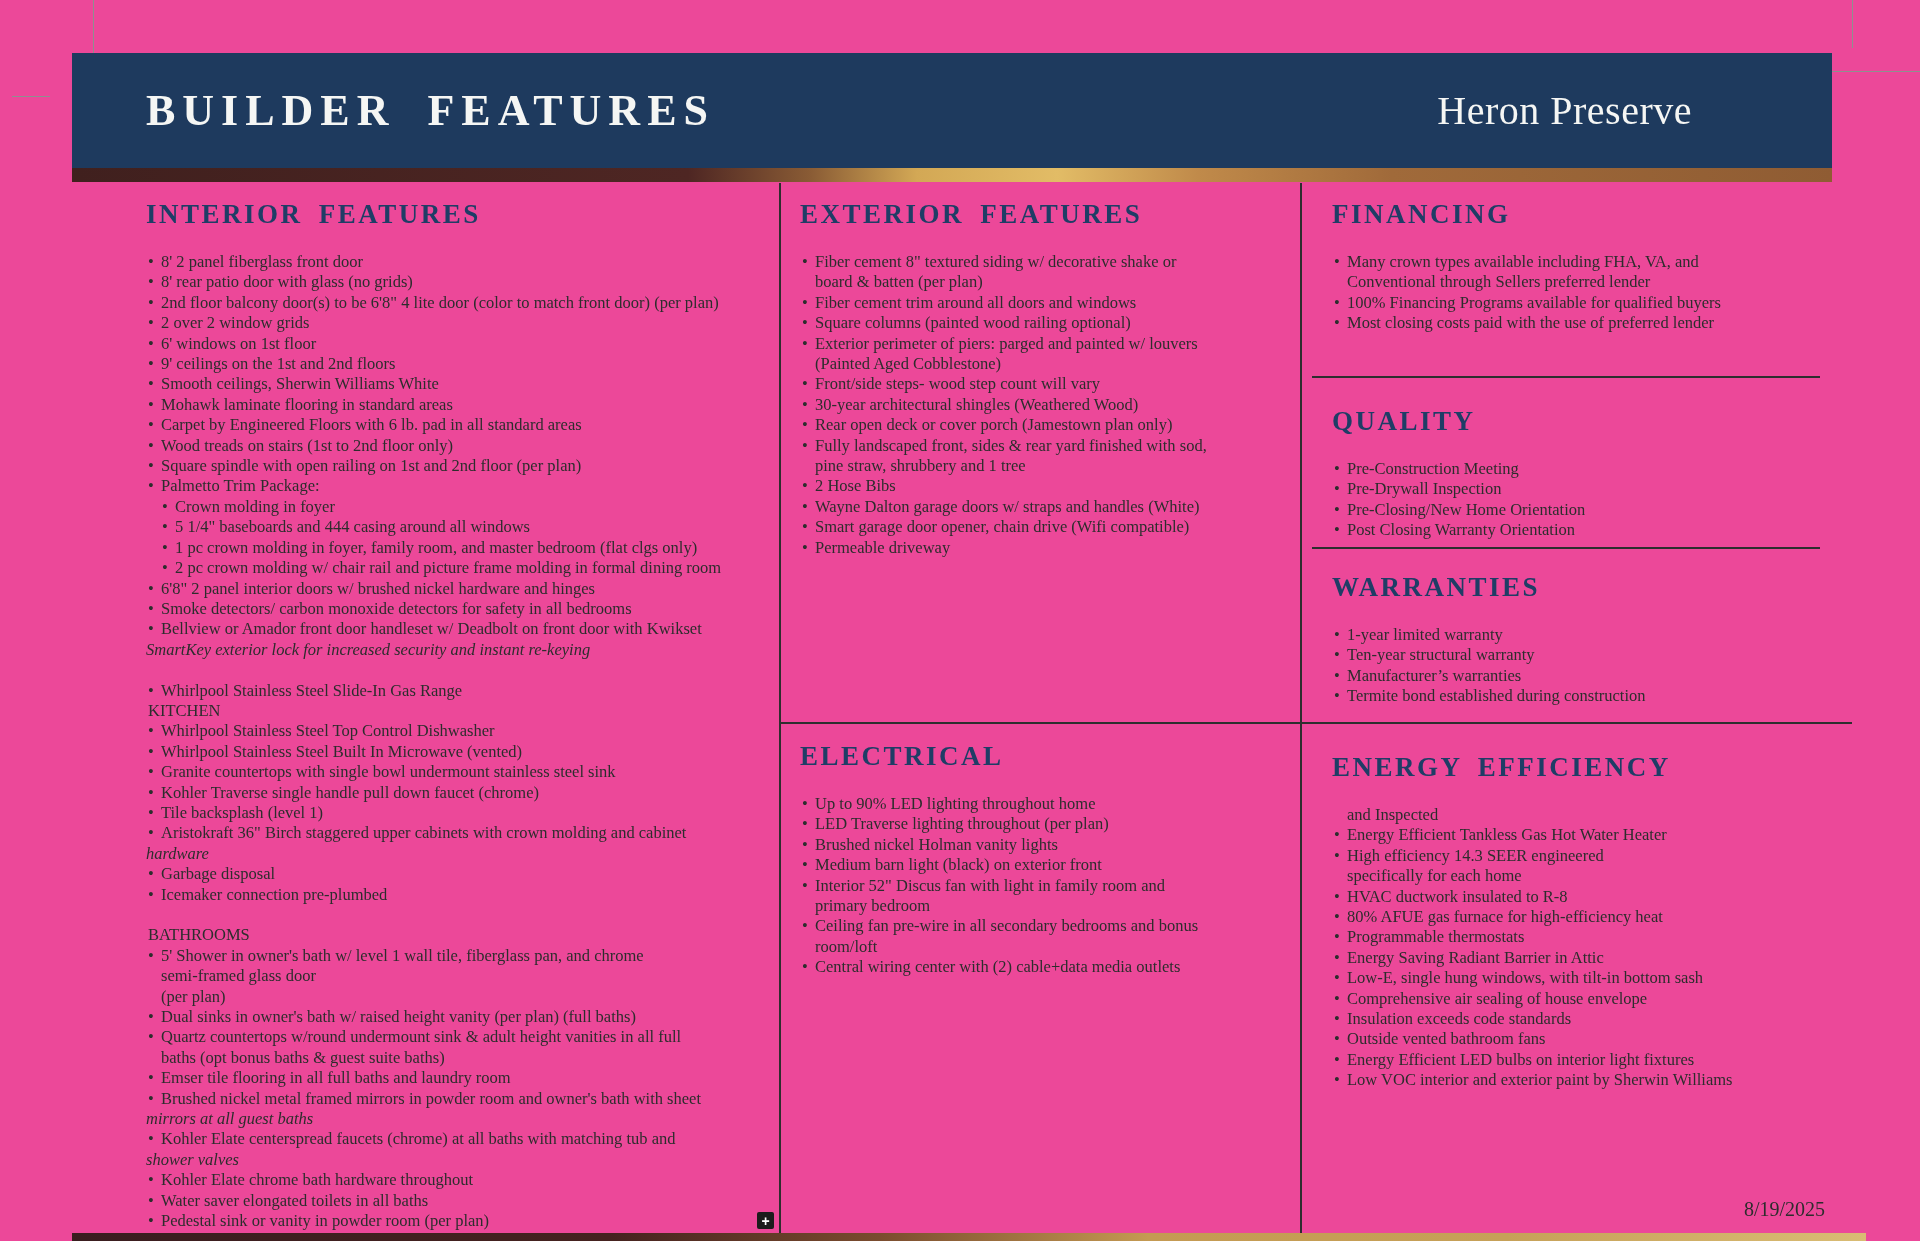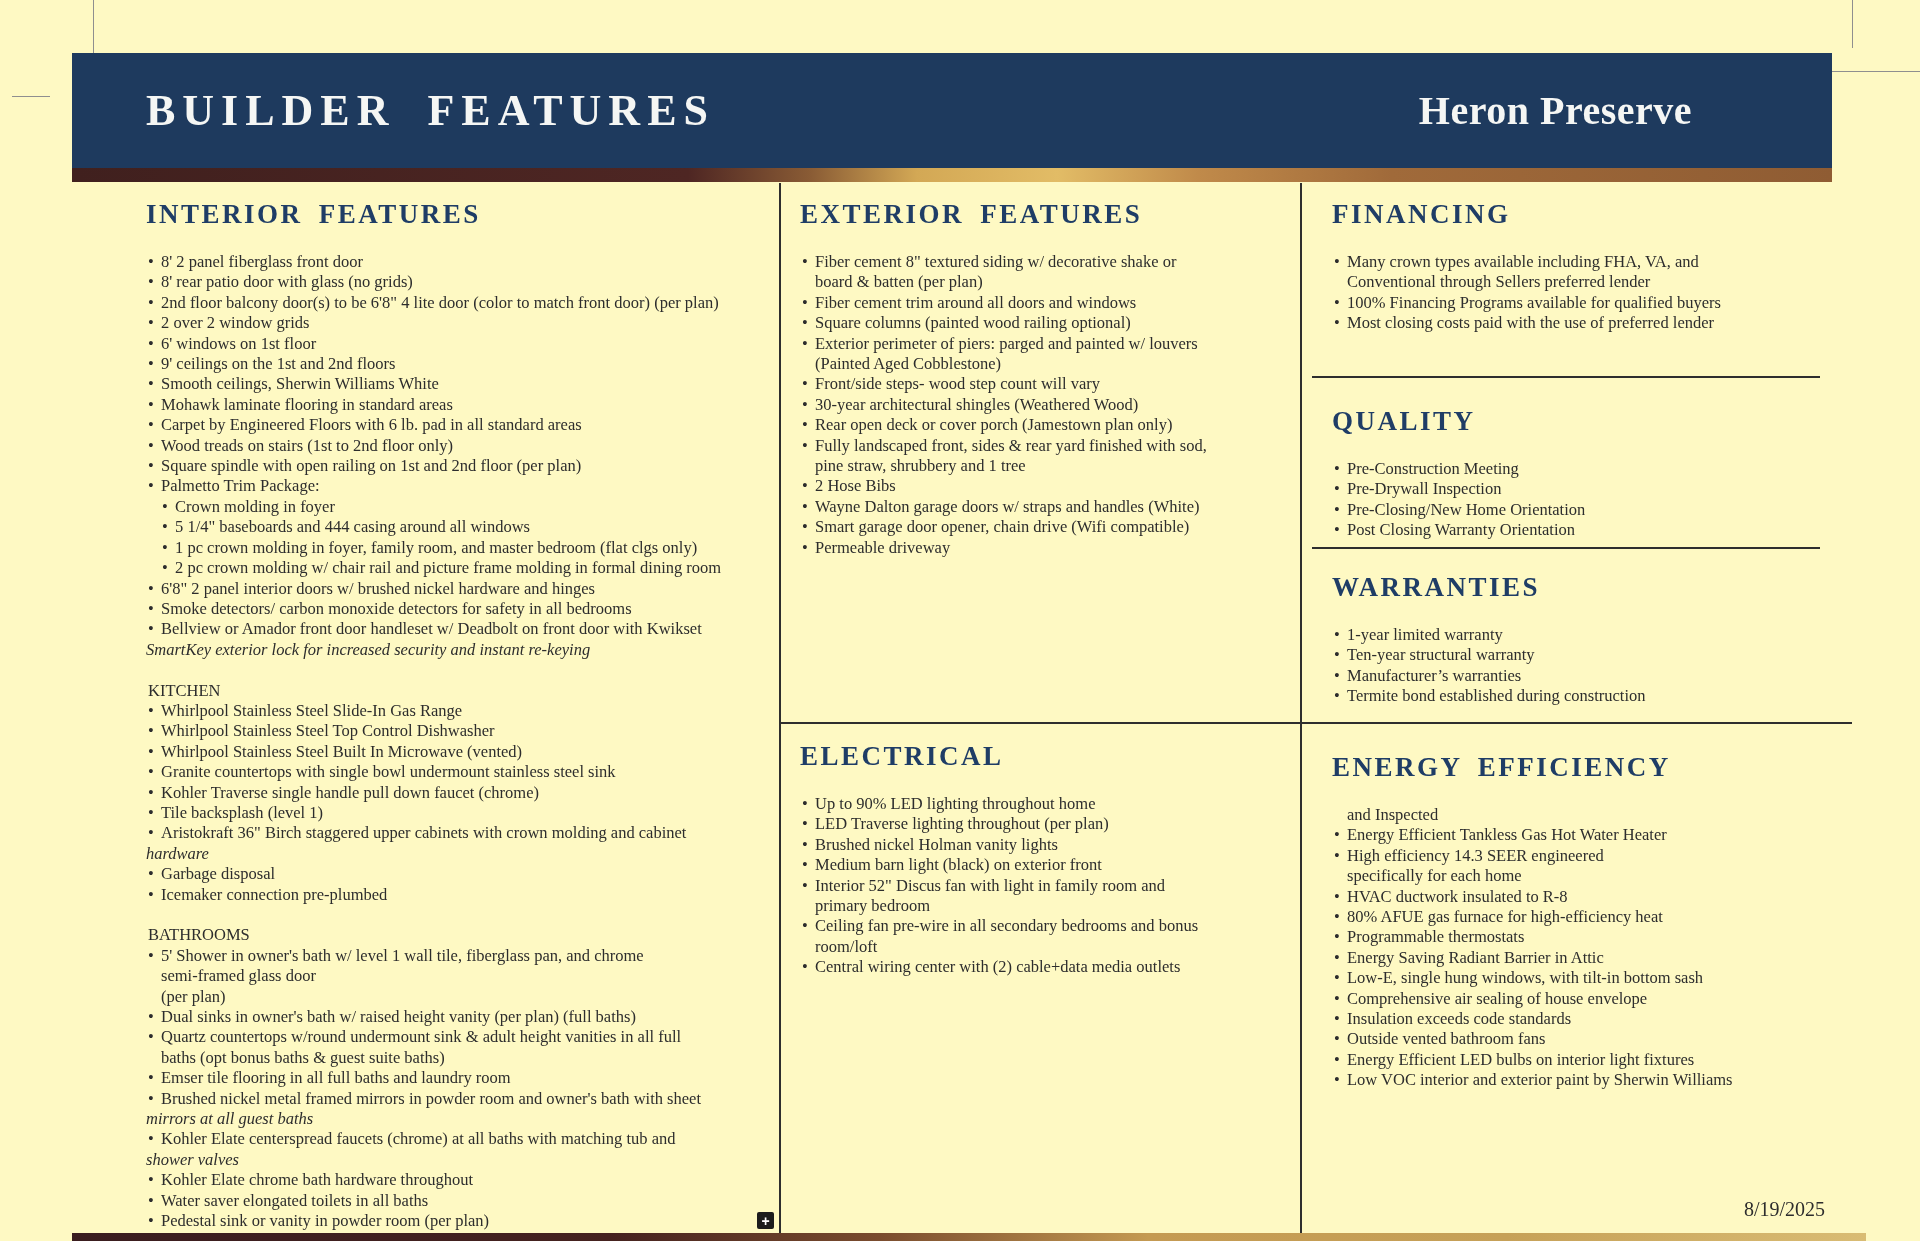--- a/index.html
+++ b/index.html
@@ -3,35 +3,35 @@
 <meta charset="utf-8">
 <style>
   html,body{margin:0;padding:0;}
   body{
     width:1920px;height:1241px;
     font-family:"Liberation Serif","DejaVu Serif",serif;
     background:#ffffff;
   }
   .page{
     position:relative;width:1920px;height:1241px;
-    background:#fef9c3;overflow:hidden;
+    background:#ec4899;overflow:hidden;
   }
   
   .header-bar{
     position:absolute;left:72px;top:53px;width:1760px;height:115px;
     background:#1e3a5e;
     display:flex;align-items:center;justify-content:space-between;
     padding:0 140px 0 74px;box-sizing:border-box;
   }
   .header-title{
     color:#f5f6f4;font-size:44px;font-weight:bold;
     letter-spacing:7px;word-spacing:14px;white-space:nowrap;
   }
   .header-community{
-    color:#f5f6f4;font-size:40px;font-weight:bold;
+    color:#f5f6f4;font-size:40px;font-weight:normal;
     letter-spacing:0.5px;white-space:nowrap;
   }
   .header-gradient{
     position:absolute;left:72px;top:168px;width:1760px;height:14px;
     background:linear-gradient(90deg,#40201e 0%,#4e2623 35%,#8a5c35 42%,
       #d3a855 48%,#e2bc66 56%,#c08a4a 64%,#a06a3a 75%,#8f5c33 100%);
   }
   .footer-gradient{
     position:absolute;left:72px;top:1233px;width:1794px;height:8px;
     background:linear-gradient(90deg,#3a1d1f 0%,#45221f 30%,#7a4c2e 45%,
@@ -127,22 +127,22 @@
         <div class="ln item"><span class="blt">•</span><span class="txt">Palmetto Trim Package:</span></div>
         <div class="ln sub"><span class="blt">•</span><span class="txt">Crown molding in foyer</span></div>
         <div class="ln sub"><span class="blt">•</span><span class="txt">5 1/4" baseboards and 444 casing around all windows</span></div>
         <div class="ln sub"><span class="blt">•</span><span class="txt">1 pc crown molding in foyer, family room, and master bedroom (flat clgs only)</span></div>
         <div class="ln sub"><span class="blt">•</span><span class="txt">2 pc crown molding w/ chair rail and picture frame molding in formal dining room</span></div>
         <div class="ln item"><span class="blt">•</span><span class="txt">6'8" 2 panel interior doors w/ brushed nickel hardware and hinges</span></div>
         <div class="ln item"><span class="blt">•</span><span class="txt">Smoke detectors/ carbon monoxide detectors for safety in all bedrooms</span></div>
         <div class="ln item"><span class="blt">•</span><span class="txt">Bellview or Amador front door handleset w/ Deadbolt on front door with Kwikset</span></div>
         <div class="ln cont0">SmartKey exterior lock for increased security and instant re-keying</div>
         <div class="ln gap"></div>
+        <div class="ln item"><span class="blt">•</span><span class="txt">Whirlpool Stainless Steel Slide-In Gas Range</span></div>
         <div class="ln plainhead">KITCHEN</div>
-        <div class="ln item"><span class="blt">•</span><span class="txt">Whirlpool Stainless Steel Slide-In Gas Range</span></div>
         <div class="ln item"><span class="blt">•</span><span class="txt">Whirlpool Stainless Steel Top Control Dishwasher</span></div>
         <div class="ln item"><span class="blt">•</span><span class="txt">Whirlpool Stainless Steel Built In Microwave (vented)</span></div>
         <div class="ln item"><span class="blt">•</span><span class="txt">Granite countertops with single bowl undermount stainless steel sink</span></div>
         <div class="ln item"><span class="blt">•</span><span class="txt">Kohler Traverse single handle pull down faucet (chrome)</span></div>
         <div class="ln item"><span class="blt">•</span><span class="txt">Tile backsplash (level 1)</span></div>
         <div class="ln item"><span class="blt">•</span><span class="txt">Aristokraft 36" Birch staggered upper cabinets with crown molding and cabinet</span></div>
         <div class="ln cont0">hardware</div>
         <div class="ln item"><span class="blt">•</span><span class="txt">Garbage disposal</span></div>
         <div class="ln item"><span class="blt">•</span><span class="txt">Icemaker connection pre-plumbed</span></div>
         <div class="ln gap"></div>

